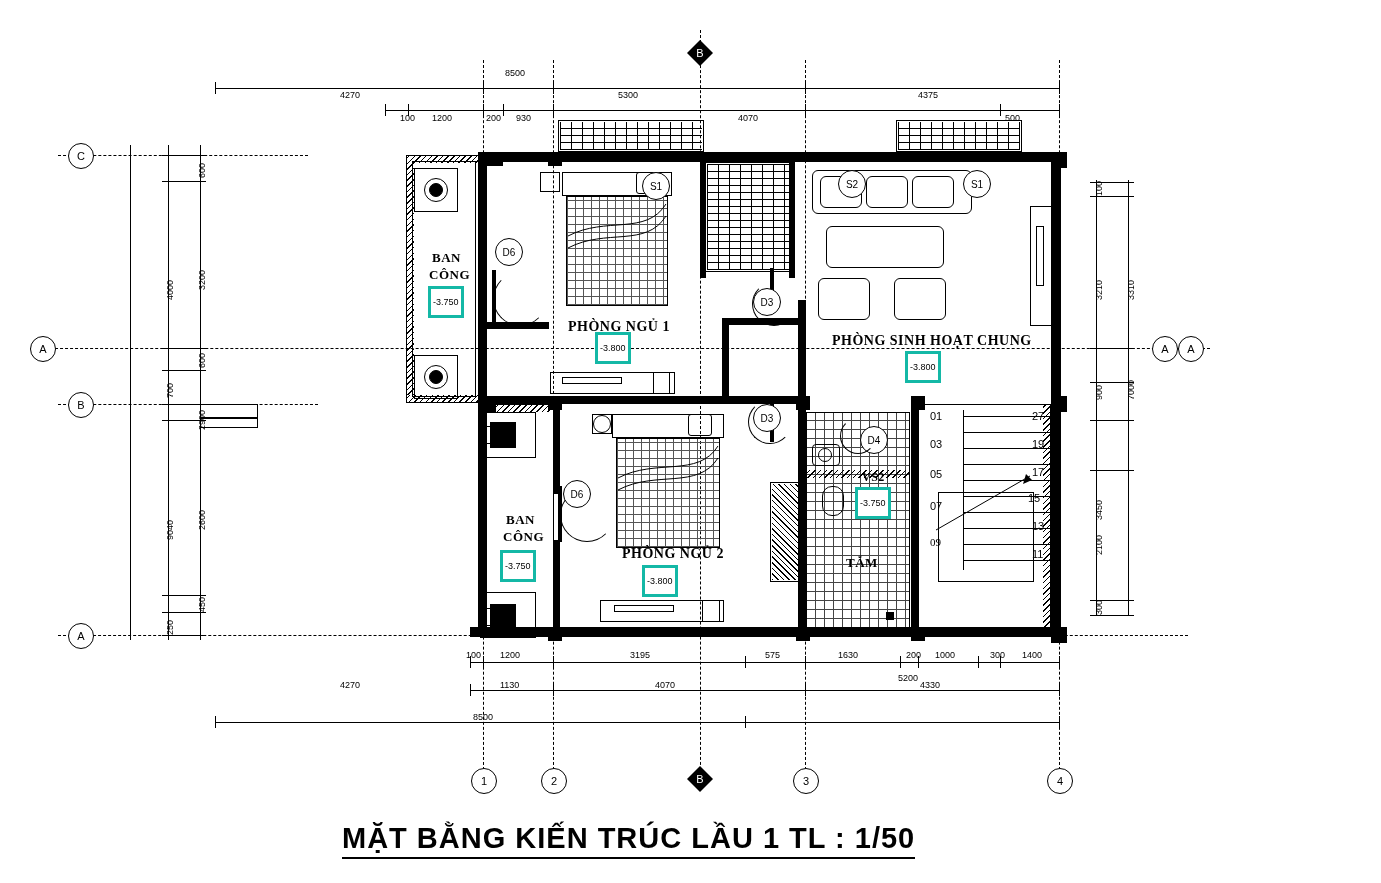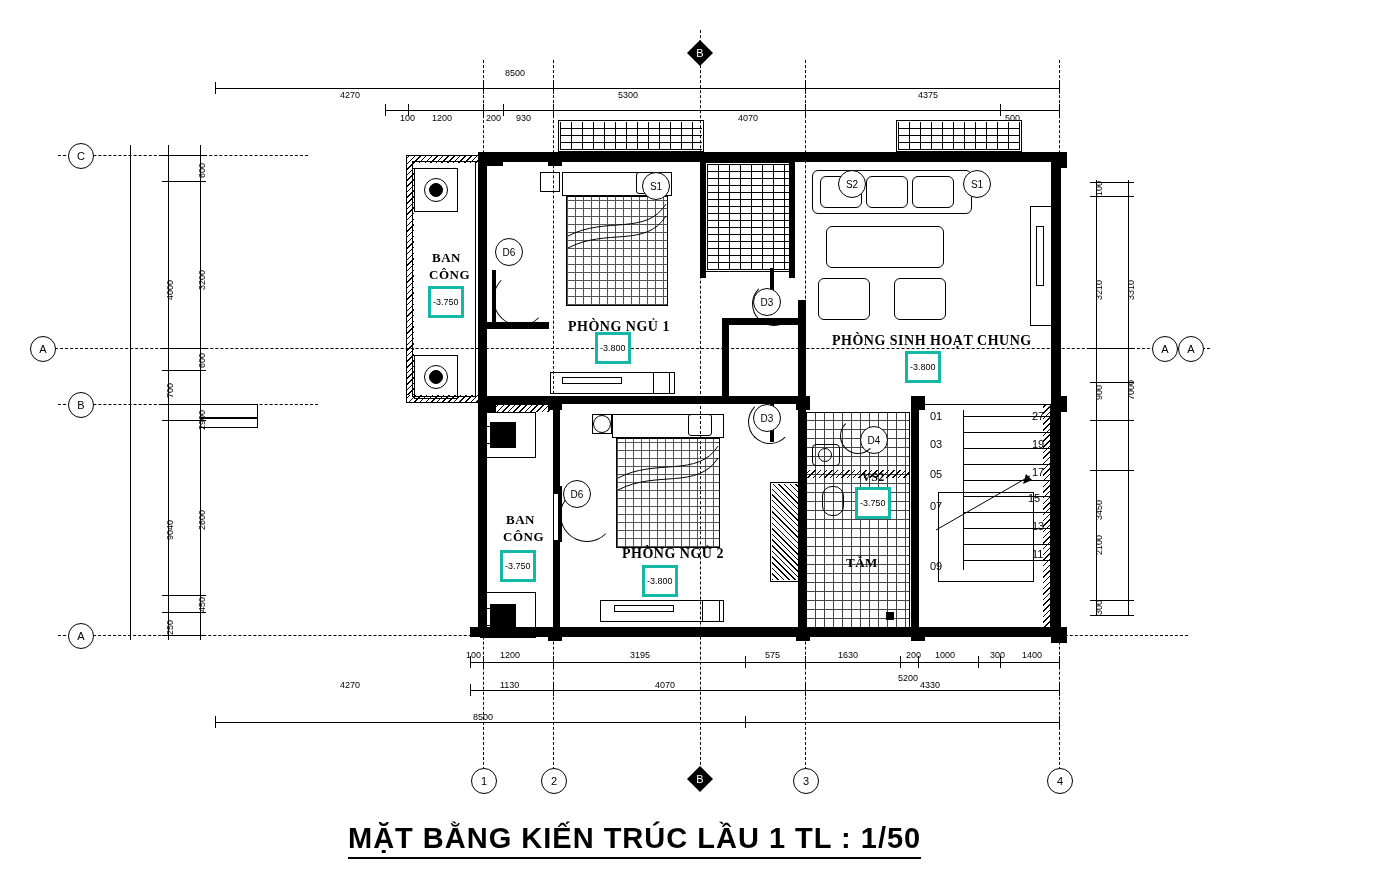--- a/index.html
+++ b/index.html
@@ -375,29 +375,29 @@
   <div class="box" style="left:938px;top:492px;width:96px;height:90px;"></div>
   <svg class="abs" style="left:930px;top:470px;" width="110" height="80">
     <path d="M6 60 L100 6" stroke="#000" fill="none" stroke-width="1"></path>
     <path d="M96 4 L102 10 L93 14 Z" fill="#000"></path>
   </svg>
 
   <div class="num" style="left:930px;top:410px;">01</div>
   <div class="num" style="left:930px;top:438px;">03</div>
   <div class="num" style="left:930px;top:468px;">05</div>
   <div class="num" style="left:930px;top:500px;">07</div>
-  <div class="num" style="left:930px;top:560px;">09</div>
+  <div class="num" style="left:930px;top:536px;font-family:Liberation Serif, serif;">09</div>
 
   <div class="num" style="left:1032px;top:410px;">27</div>
   <div class="num" style="left:1032px;top:438px;">19</div>
   <div class="num" style="left:1032px;top:466px;">17</div>
   <div class="num" style="left:1028px;top:492px;">15</div>
   <div class="num" style="left:1032px;top:520px;">13</div>
   <div class="num" style="left:1032px;top:548px;">11</div>
 
   <div class="hatchv" style="left:1043px;top:404px;width:10px;height:232px;"></div>
 
   <div class="box" style="left:200px;top:404px;width:58px;height:14px;"></div>
   <div class="box" style="left:200px;top:418px;width:58px;height:10px;"></div>
 
-  <div class="title" style="left:342px;top:822px;margin-left:6px;">MẶT BẰNG KIẾN TRÚC LẦU 1  TL : 1/50</div>
+  <div class="title" style="left:342px;top:822px;">MẶT BẰNG KIẾN TRÚC LẦU 1  TL : 1/50</div>
 
 </div>
 
 </body></html>

